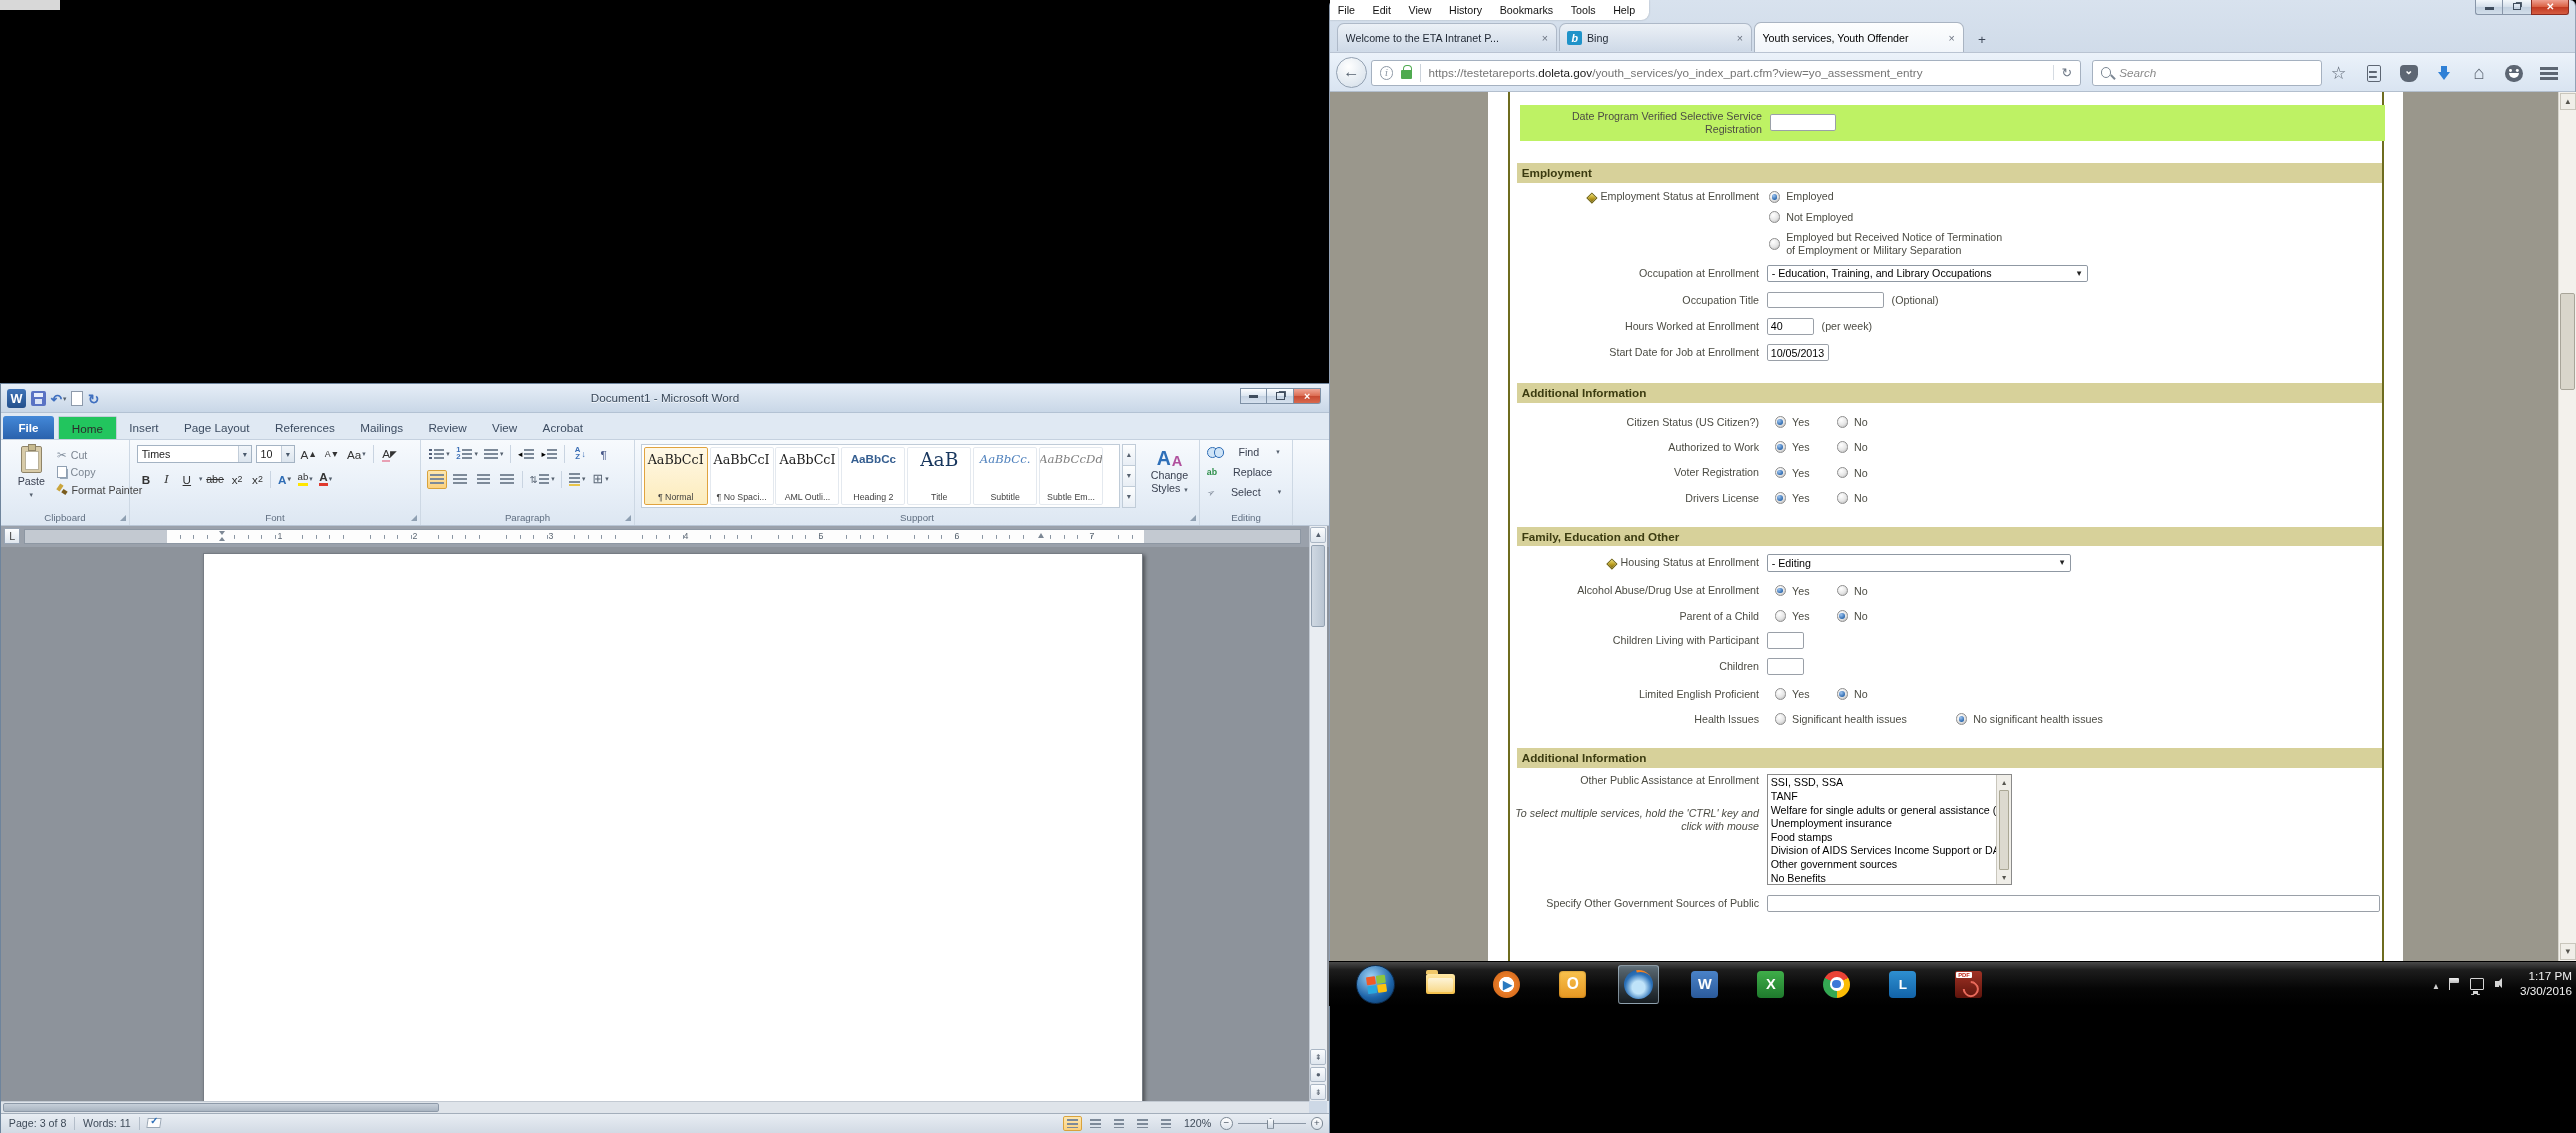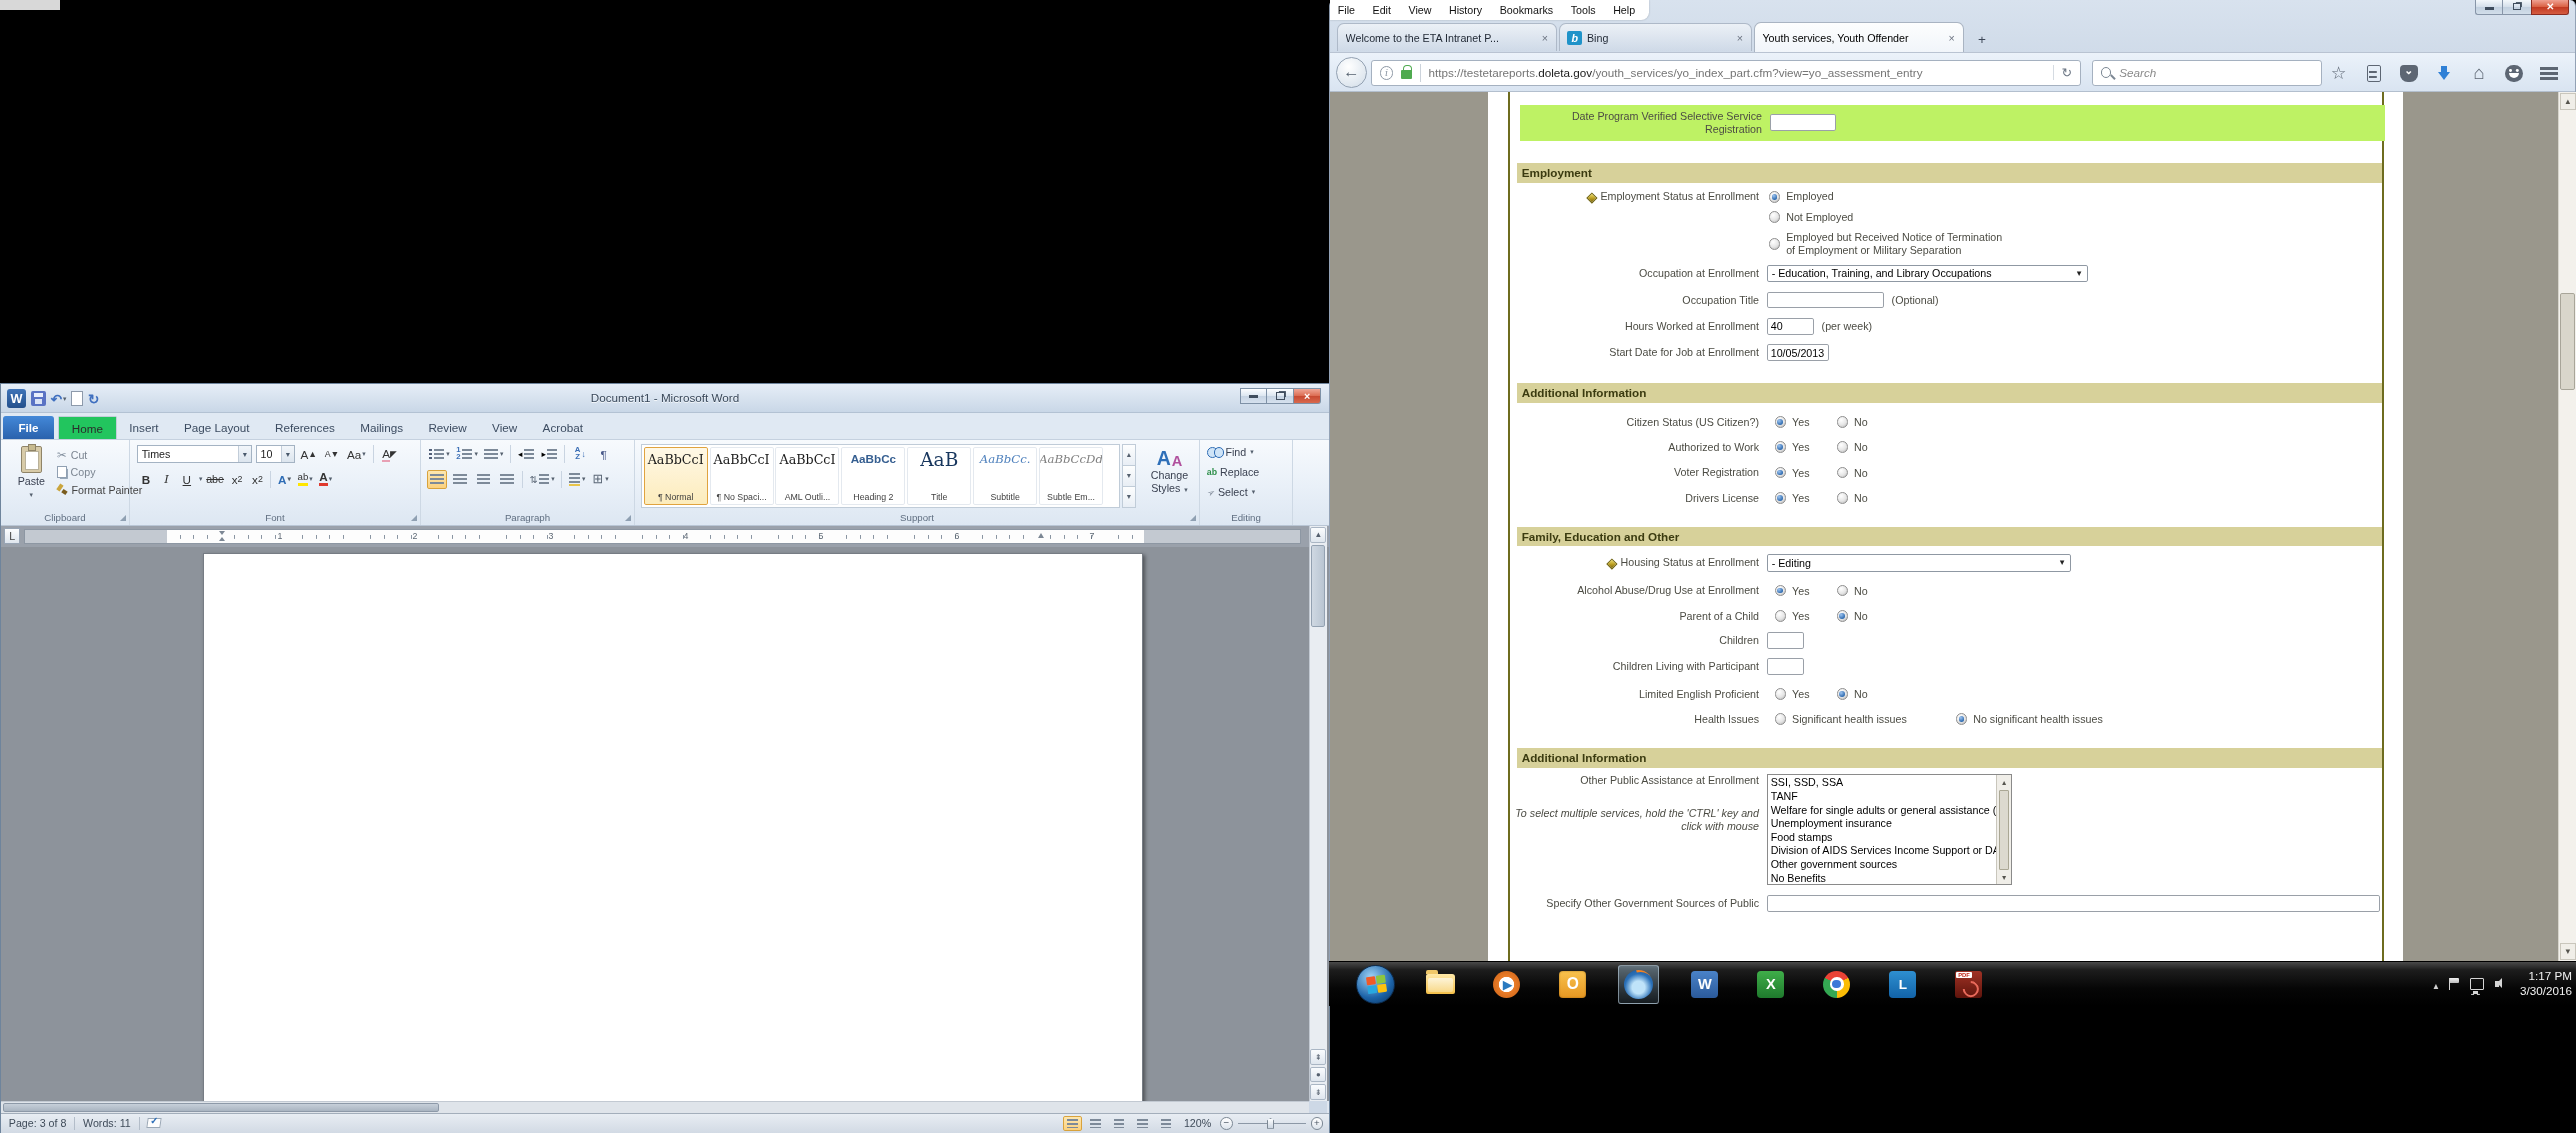--- a/index.html
+++ b/index.html
@@ -95,21 +95,21 @@
   .sname{font-size:8.8px;color:#3f3f3f;white-space:nowrap;}
   .sgscroll{position:absolute;left:487px;top:3.9px;width:13.6px;height:64px;display:flex;flex-direction:column;}
   .sgs-b{flex:1;border:1px solid #c0ccd8;border-top:none;background:linear-gradient(#fdfefe,#e8eef5);font-size:6.8px;color:#55606e;display:flex;align-items:center;justify-content:center;}
   .sgs-b:first-child{border-top:1px solid #c0ccd8;}
   .chstyles{position:absolute;left:507px;top:3.9px;width:55px;height:64px;text-align:center;font-size:10.7px;color:#3b4252;line-height:12.7px;}
   .chs-ic{height:25px;display:flex;align-items:flex-end;justify-content:center;gap:1px;}
   .chs-a1{color:#2e6fb8;font-weight:bold;font-size:19.5px;line-height:19.5px;}
   .chs-a2{color:#b0509d;font-weight:bold;font-size:14.6px;line-height:14.6px;}
   
   .g-edit{width:93px;}
-  .erow{display:flex;align-items:center;gap:3px;height:17.5px;margin:2.9px 0 0 6.8px;font-size:10.7px;color:#3b4252;white-space:nowrap;}
+  .erow{display:flex;align-items:center;gap:16px;height:17.5px;margin:2.9px 0 0 6.8px;font-size:10.7px;color:#3b4252;white-space:nowrap;}
   .binoc{width:15.6px;height:9.7px;position:relative;}
   .binoc::before,.binoc::after{content:"";position:absolute;top:0;width:8.8px;height:8.8px;border-radius:50%;border:1.9px solid #2f6db5;background:#cfe4f7;}
   .binoc::after{left:6.8px;}
   .repl-ic{font-size:8.8px;font-weight:bold;color:#2e8f4a;}
   .sel-ic{color:#8892a0;font-size:9.7px;display:inline-block;transform:rotate(-30deg);}
   .g-fill{flex:1;border-right:none;}
 
   
   .w-rulerrow{height:21.4px;background:#9aa1ab;position:relative;}
   .tabsel{position:absolute;left:2.9px;top:1.9px;width:16.6px;height:16.6px;background:linear-gradient(#fcfdfe,#dfe6ee);border:1px solid #98a5b5;color:#444;font-size:10.7px;text-align:center;line-height:14.6px;}
@@ -832,29 +832,29 @@
               <span class="lab">Yes</span>
             </span>
             <span class="pair">
               <span class="rad sel"></span>
               <span class="lab">No</span>
             </span>
           </div>
         </div>
         <div class="fm-row" style="margin-top: 9.7px;">
           <div class="fm-label">
-            <div class="lblock">Children</div>
+            <div class="lblock">Children Living with Participant</div>
           </div>
           <div class="fm-ctrl">
             <input class="fm-input" readonly="" style="width: 37px;">
           </div>
         </div>
         <div class="fm-row" style="margin-top: 9.7px;">
           <div class="fm-label">
-            <div class="lblock">Children Living with Participant</div>
+            <div class="lblock">Children</div>
           </div>
           <div class="fm-ctrl">
             <input class="fm-input" readonly="" style="width: 37px;">
           </div>
         </div>
         <div class="fm-row" style="margin-top: 12.7px;">
           <div class="fm-label">
             <div class="lblock">Limited English Proficient</div>
           </div>
           <div class="fm-ctrl" style="padding-left: 7.8px;">

